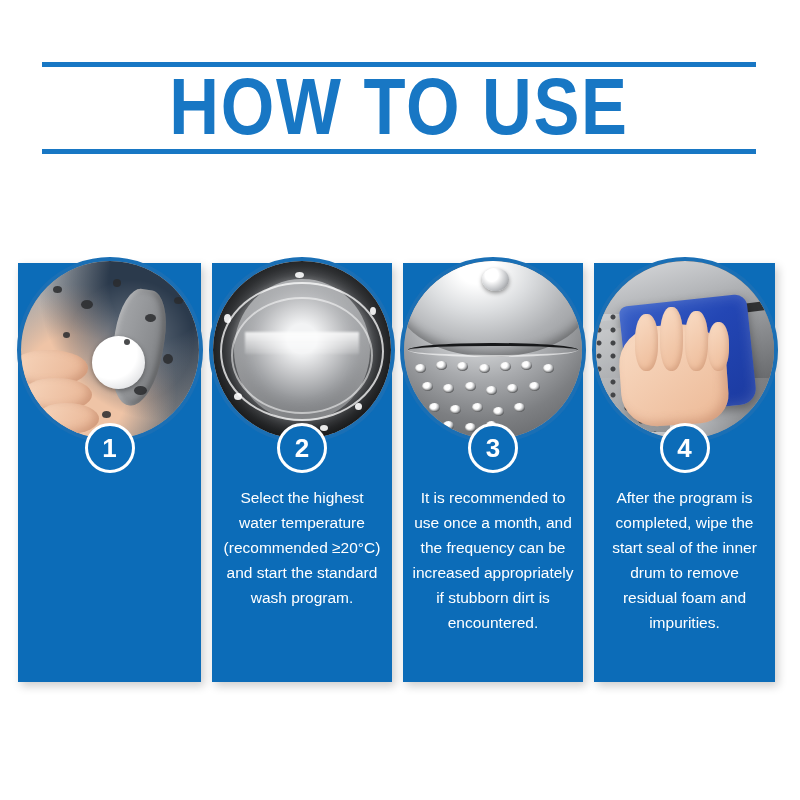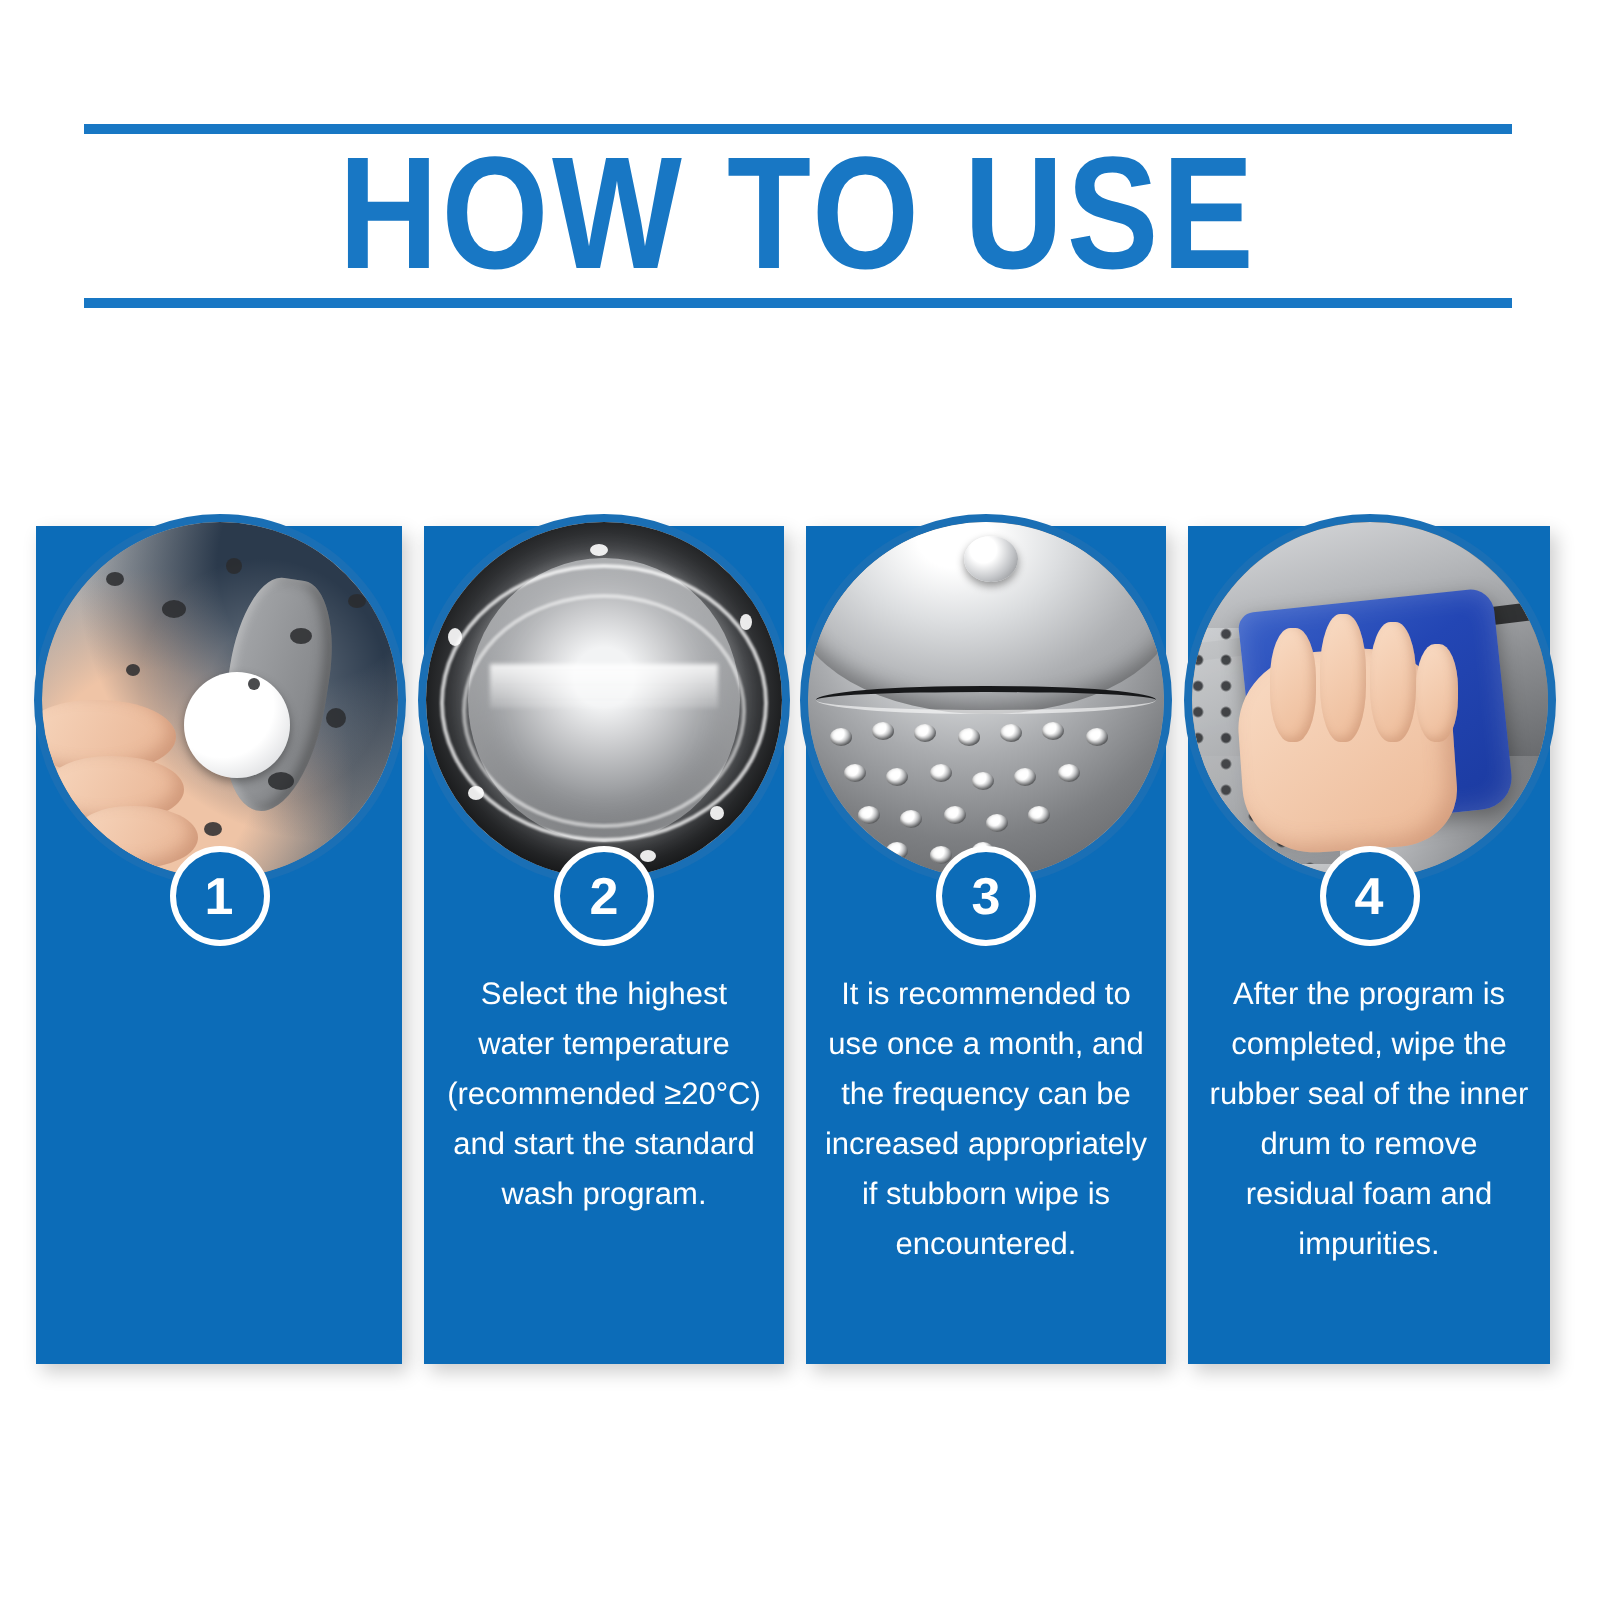--- a/index.html
+++ b/index.html
@@ -369,35 +369,35 @@
           <div class="dimple" style="left:26%;top:81%;"></div>
           <div class="dimple" style="left:38%;top:80%;"></div>
           <div class="dimple" style="left:50%;top:82%;"></div>
           <div class="dimple" style="left:62%;top:80%;"></div>
           <div class="dimple" style="left:22%;top:90%;"></div>
           <div class="dimple" style="left:34%;top:91%;"></div>
           <div class="dimple" style="left:46%;top:90%;"></div>
         </div>
       </div>
       <div class="badge">3</div>
-      <div class="card-text">It is recommended to use once a month, and the frequency can be increased appropriately if stubborn wipe is encountered.</div>
+      <div class="card-text">It is recommended to use once a month, and the frequency can be increased appropriately if stubborn dirt is encountered.</div>
     </div>
 
     <div class="card card-4">
       <div class="photo">
         <div class="photo-inner ph4">
           <div class="drumbg"></div>
           <div class="darkband"></div>
           <div class="holes"></div>
           <div class="cloth"></div>
           <div class="hand"></div>
           <div class="fingerb" style="left:22%;top:30%;width:13%;height:32%;"></div>
           <div class="fingerb" style="left:36%;top:26%;width:13%;height:36%;"></div>
           <div class="fingerb" style="left:50%;top:28%;width:13%;height:34%;"></div>
           <div class="fingerb" style="left:63%;top:34%;width:12%;height:28%;"></div>
         </div>
       </div>
       <div class="badge">4</div>
-      <div class="card-text">After the program is completed, wipe the rubber seal of the inner drum to remove residual foam and impurities.</div>
+      <div class="card-text">After the program is completed, wipe the start seal of the inner drum to remove residual foam and impurities.</div>
     </div>
 
   </div>
 </div>
 
 </body></html>

